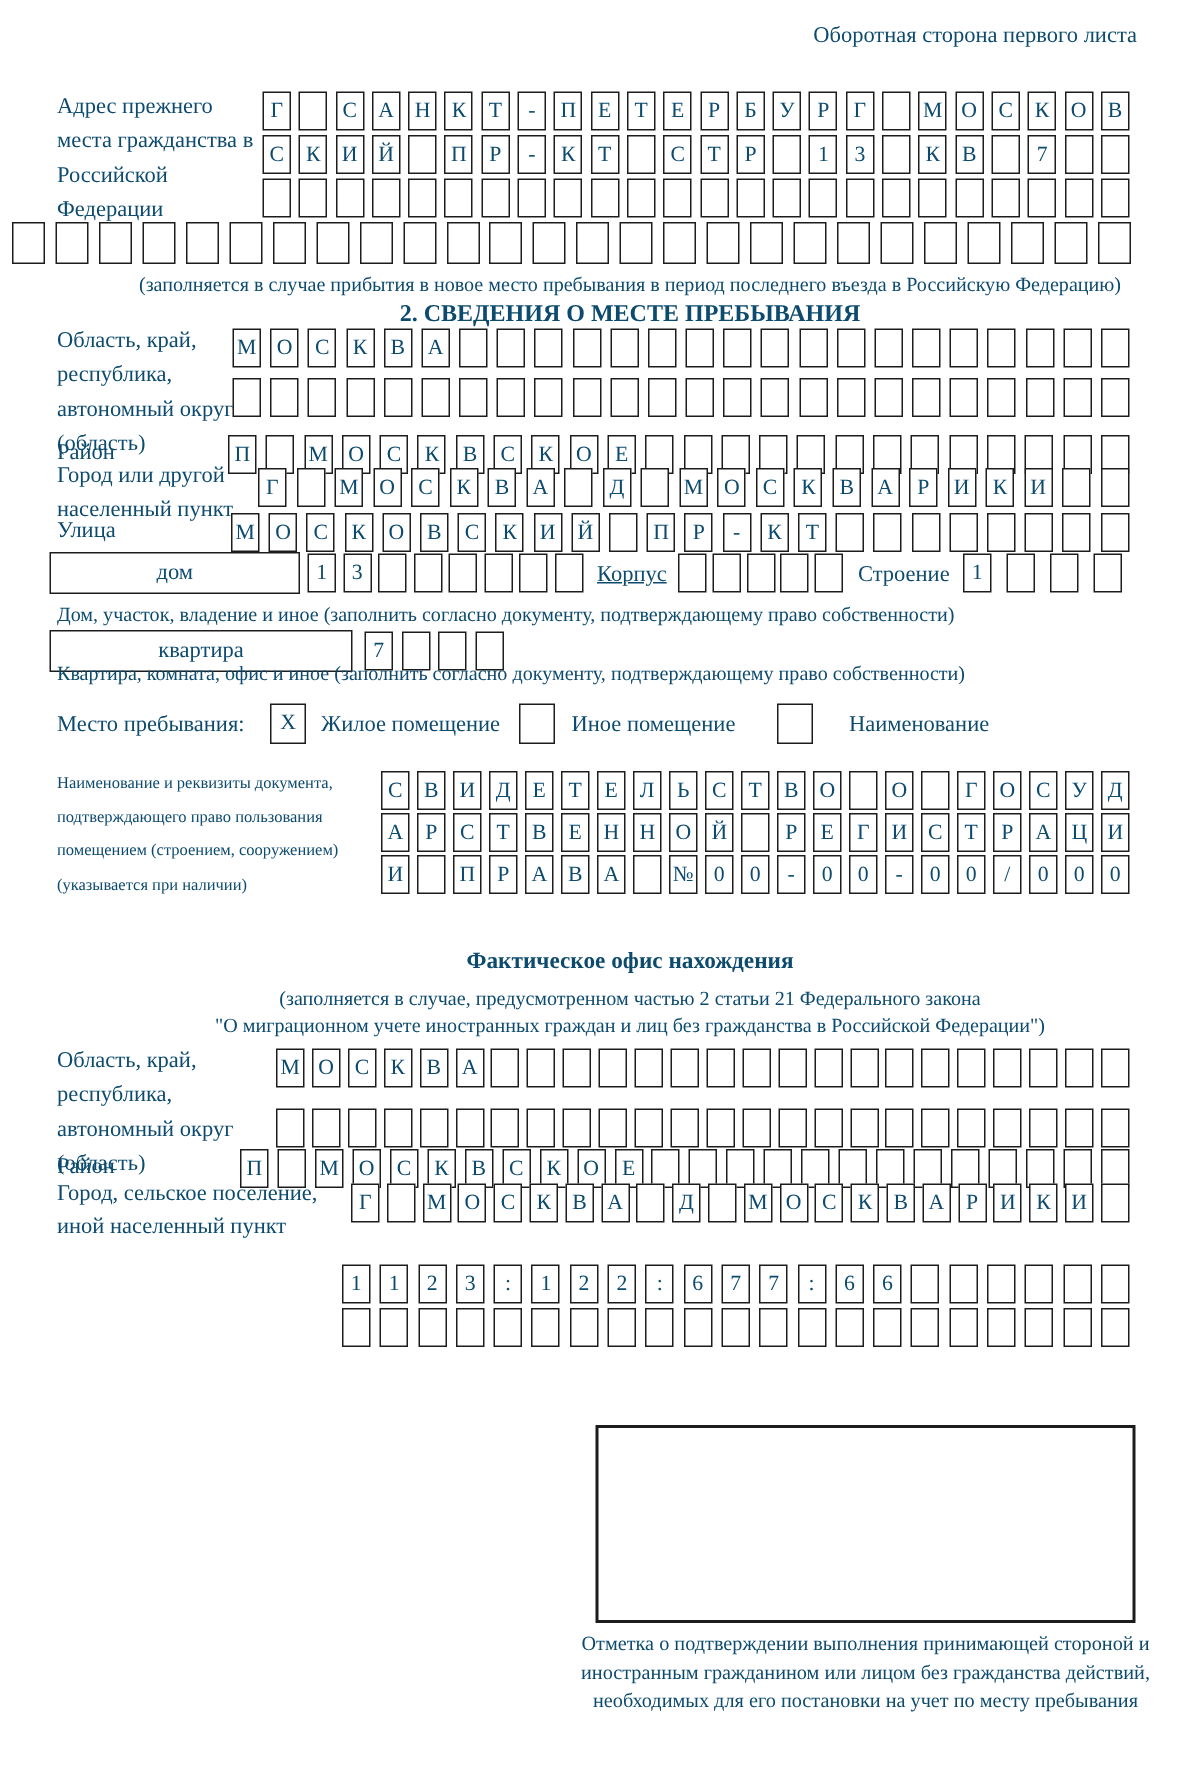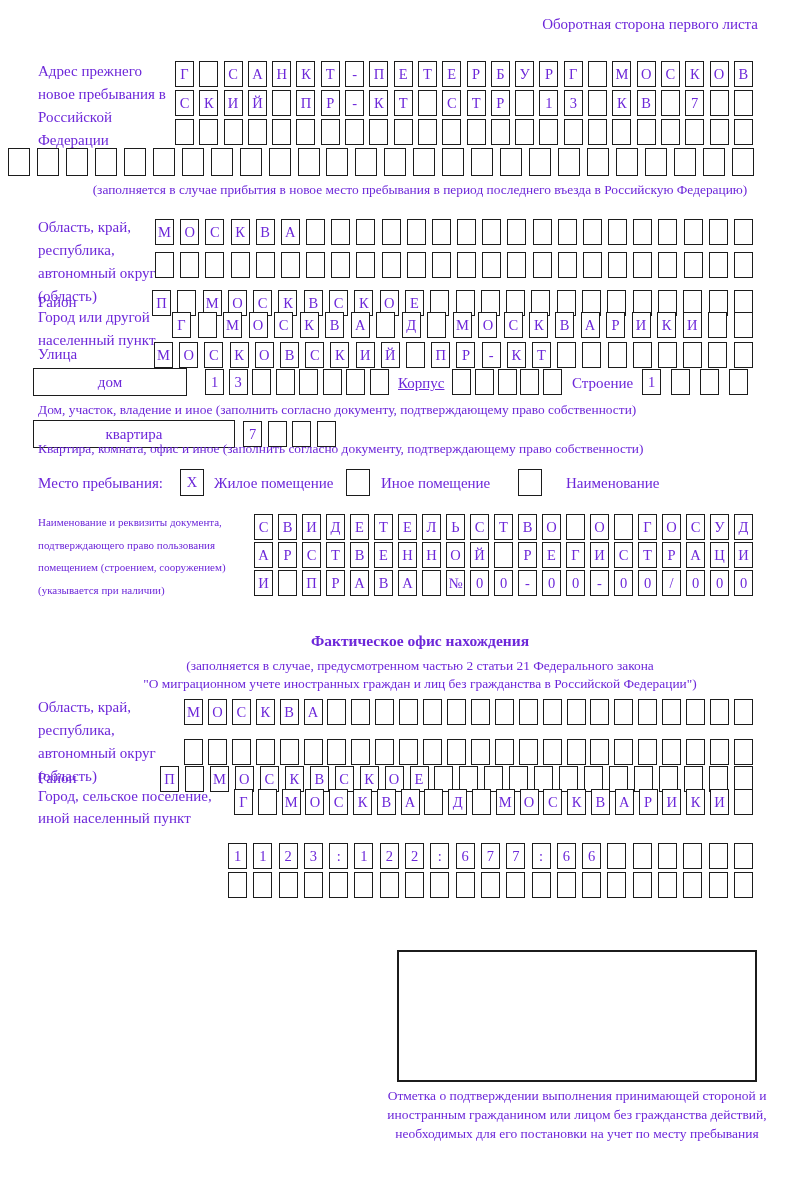--- a/index.html
+++ b/index.html
@@ -1,18 +1,18 @@
 <!DOCTYPE html>
 <html><head>
 <meta charset="utf-8">
 <style>
   html,body { margin:0; padding:0; background:#ffffff; }
   #page {
     position:relative; width:800px; height:1180px; background:#fff;
-    font-family:"Liberation Serif","DejaVu Serif",serif; color:#6d28d9; overflow:hidden;
+    font-family:"Liberation Serif","DejaVu Serif",serif; color:#0c4a6e; overflow:hidden;
   }
   .abs { position:absolute; }
   .label { font-size:15px; line-height:23px; }
   .caption { font-size:13.4px; line-height:18.5px; }
   .title { font-weight:bold; font-size:16px; }
   .center { left:0; right:0; text-align:center;padding-left:40px; }
   .cells { display:flex; justify-content:space-between; }
   .cell {
     box-sizing:border-box; width:19px; height:26px; background:#fff;
     border:1.7px solid #1c1c1c; display:flex; align-items:center; justify-content:center;
@@ -36,21 +36,21 @@
   #s2-title { top:201px; }
   #oblast1-label { left:38px; top:216px; width:118px; }
   #oblast1-r1 { left:155px; top:219px; width:598px; }
   #oblast1-r2 { left:155px; top:252px; width:598px; }
   #raion1-label { left:38px; top:291px; }
   #raion1-cells { left:152px; top:290px; width:601px; }
   #gorod1-label { left:38px; top:306px; width:140px; }
   #gorod1-cells { left:172px; top:312px; width:581px; }
   #ulitsa-label { left:38px; top:343px; }
   #ulitsa-cells { left:154px; top:342px; width:599px; }
-  #dom-box { left:33px; top:368px; width:154px; }
+  #dom-box { left:33px; top:368px; width:167px; }
   #dom-cells { left:205px; top:369px; width:184px; }
   #korpus-label { left:398px; top:372px;text-decoration:underline; }
   #korpus-cells { left:452px; top:369px; width:110px; }
   #stroenie-label { left:572px; top:372px; }
   #stroenie-cells { left:642px; top:369px; width:106px; }
   #dom-caption { left:38px; top:401px; }
   #kvartira-box { left:33px; top:420px; width:202px; }
   #kvartira-cells { left:243px; top:421px; width:93px; }
   #kvartira-caption { left:38px; top:440px; }
   #mesto-label { left:38px; top:472px; }
@@ -81,21 +81,21 @@
   #big-box { left:397px; top:950px; width:360px; height:132px; border:2px solid #1c1c1c; background:#fff; box-sizing:border-box; }
   #otmetka-caption { left:383px; top:1086px; width:388px; text-align:center; font-size:13.5px; line-height:19px; }
 </style>
 </head>
 <body>
 
 <div id="page">
 
   <div id="header-note" class="abs">Оборотная сторона первого листа</div>
 
-  <div id="addr-label" class="abs label">Адрес прежнего новое пребывания в Российской Федерации</div>
+  <div id="addr-label" class="abs label">Адрес прежнего места гражданства в Российской Федерации</div>
   <div id="addr-r1" class="abs cells">
       <div class="cell">Г</div>
       <div class="cell"></div>
       <div class="cell">С</div>
       <div class="cell">А</div>
       <div class="cell">Н</div>
       <div class="cell">К</div>
       <div class="cell">Т</div>
       <div class="cell">-</div>
       <div class="cell">П</div>
@@ -190,20 +190,21 @@
       <div class="cell"></div>
       <div class="cell"></div>
       <div class="cell"></div>
       <div class="cell"></div>
       <div class="cell"></div>
       <div class="cell"></div>
       <div class="cell"></div>
     </div>
   <div id="addr-caption" class="abs caption center">(заполняется в случае прибытия в новое место пребывания в период последнего въезда в Российскую Федерацию)</div>
 
+  <div id="s2-title" class="abs title center">2. СВЕДЕНИЯ О МЕСТЕ ПРЕБЫВАНИЯ</div>
 
   <div id="oblast1-label" class="abs label">Область, край, республика, автономный округ (область)</div>
   <div id="oblast1-r1" class="abs cells">
       <div class="cell">М</div>
       <div class="cell">О</div>
       <div class="cell">С</div>
       <div class="cell">К</div>
       <div class="cell">В</div>
       <div class="cell">А</div>
       <div class="cell"></div>

